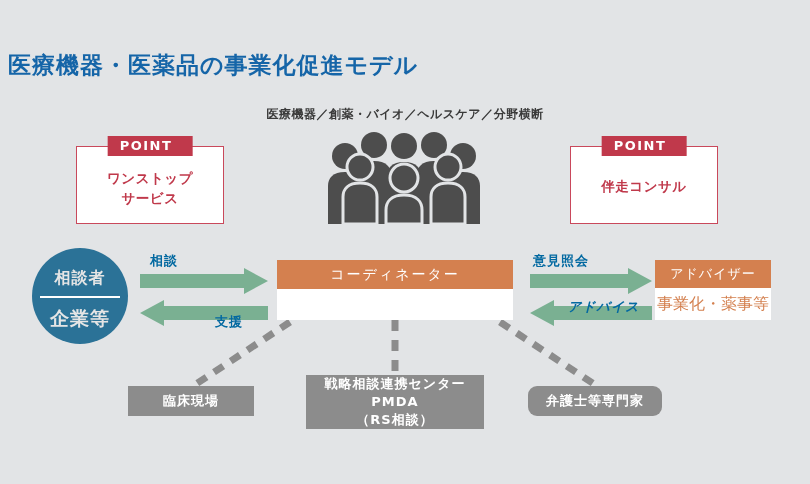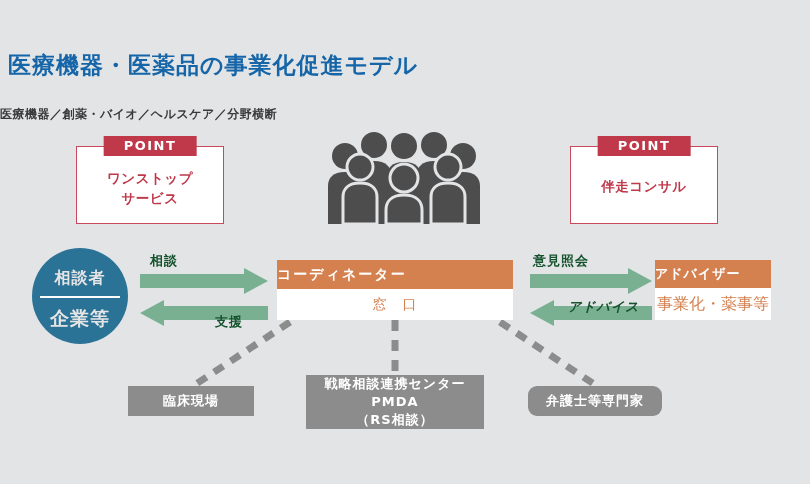--- a/index.html
+++ b/index.html
@@ -28,20 +28,21 @@
     font-size: 23px;
     font-weight: bold;
     color: #1565a8;
     letter-spacing: 1px;
   }
 
   
   #group-caption {
     left: 0; top: 106px;
     width: 810px;
+    text-align: center;
     font-size: 12px;
     font-weight: bold;
     color: #3a3a3a;
     letter-spacing: 0.5px;
   }
 
   
   #people-icon {
     left: 320px; top: 132px;
     width: 168px; height: 92px;
@@ -58,21 +59,21 @@
   .point-header {
     position: absolute;
     top: -11px;
     left: 50%;
     transform: translateX(-50%);
     background: #c0394b;
     color: #ffffff;
     font-size: 13px;
     font-weight: bold;
     letter-spacing: 1.5px;
-    padding: 3px 20px 4px 20px;
+    padding: 3px 20px 4px 12px;
     line-height: 1;
     white-space: nowrap;
   }
   .point-body {
     position: absolute;
     left: 0;
     top: 50%;
     transform: translateY(-42%);
     width: 100%;
     text-align: center;
@@ -121,21 +122,22 @@
   }
 
   
   .panel {
     background: #ffffff;
     box-sizing: border-box;
   }
   .panel-header {
     background: #d4804f;
     color: #ffffff;
-    font-weight: bold;
+    font-weight: normal;
+    text-align: center;
     letter-spacing: 2px;
     box-sizing: border-box;
   }
   .panel-body {
     color: #d4804f;
     text-align: center;
     letter-spacing: 1px;
     box-sizing: border-box;
     background: #ffffff;
   }
@@ -145,21 +147,21 @@
   #panel-coordinator .panel-body   { height: 31px; line-height: 31px; font-size: 14px; }
 
   #panel-advisor { left: 655px; top: 260px; width: 116px; height: 60px; }
   #panel-advisor .panel-header { height: 28px; line-height: 28px; font-size: 13px; letter-spacing: 1px; }
   #panel-advisor .panel-body   { height: 32px; line-height: 32px; font-size: 16px; letter-spacing: 0px; }
 
   
   .arrow-label {
     font-size: 13px;
     font-weight: bold;
-    color: #14532d;
+    color: #0369a1;
     letter-spacing: 1px;
     white-space: nowrap;
   }
   #label-soudan   { left: 150px; top: 252px; }
   #label-shien    { left: 215px; top: 313px; }
   #label-ikenshokai { left: 533px; top: 252px; }
   #label-advice   { left: 568px; top: 298px; font-style: italic; }
 
   
   #arrows-left  { left: 140px; top: 268px; width: 128px; height: 58px; }
@@ -267,21 +269,20 @@
   <div class="abs" id="connectors">
     <svg viewBox="0 0 810 90" width="810" height="90" xmlns="http://www.w3.org/2000/svg">
       <line x1="290" y1="12" x2="196" y2="74" stroke="#8c8c8c" stroke-width="7" stroke-dasharray="11 9"></line>
       <line x1="395" y1="10" x2="395" y2="64" stroke="#8c8c8c" stroke-width="7" stroke-dasharray="11 9"></line>
       <line x1="500" y1="12" x2="594" y2="74" stroke="#8c8c8c" stroke-width="7" stroke-dasharray="11 9"></line>
     </svg>
   </div>
 
   <div class="abs panel" id="panel-coordinator">
     <div class="panel-header">コーディネーター</div>
-    <div class="panel-body">窓　口</div>
   </div>
 
   <div class="abs panel" id="panel-advisor">
     <div class="panel-header">アドバイザー</div>
     <div class="panel-body">事業化・薬事等</div>
   </div>
 
   <div class="abs gray-box" id="box-clinical">臨床現場</div>
 
   <div class="abs gray-box" id="box-pmda">

